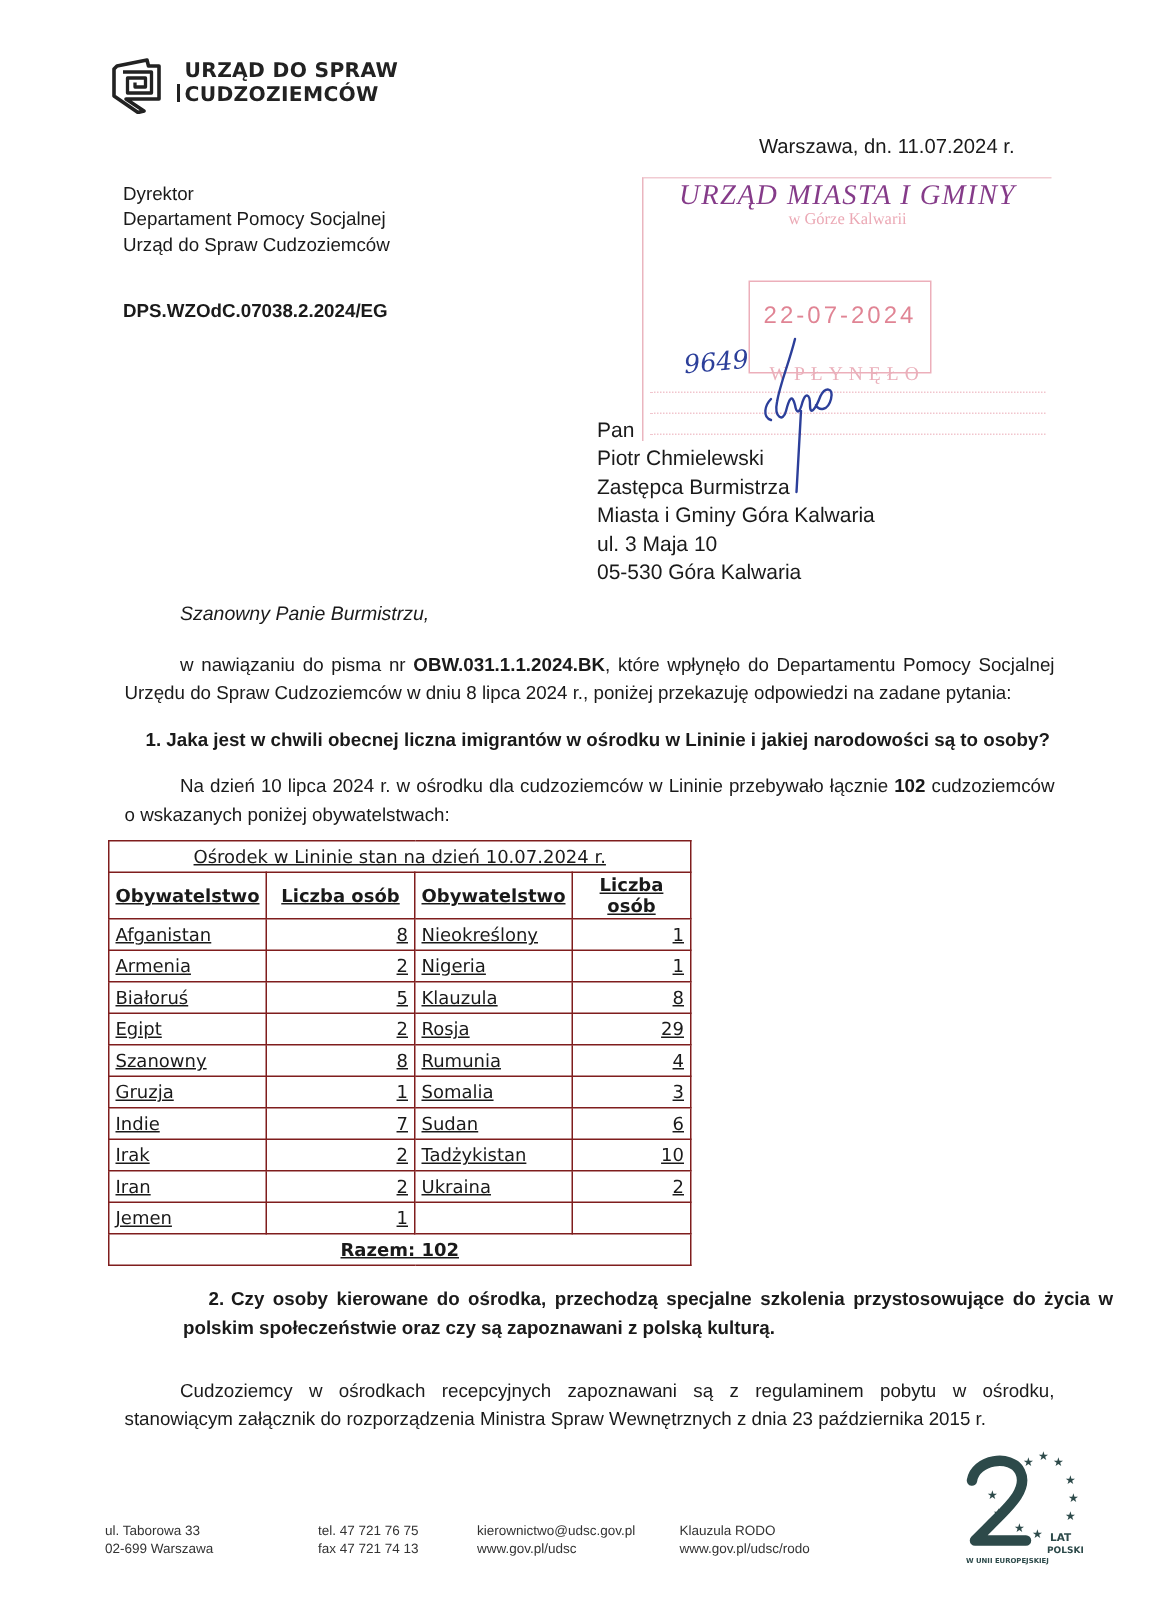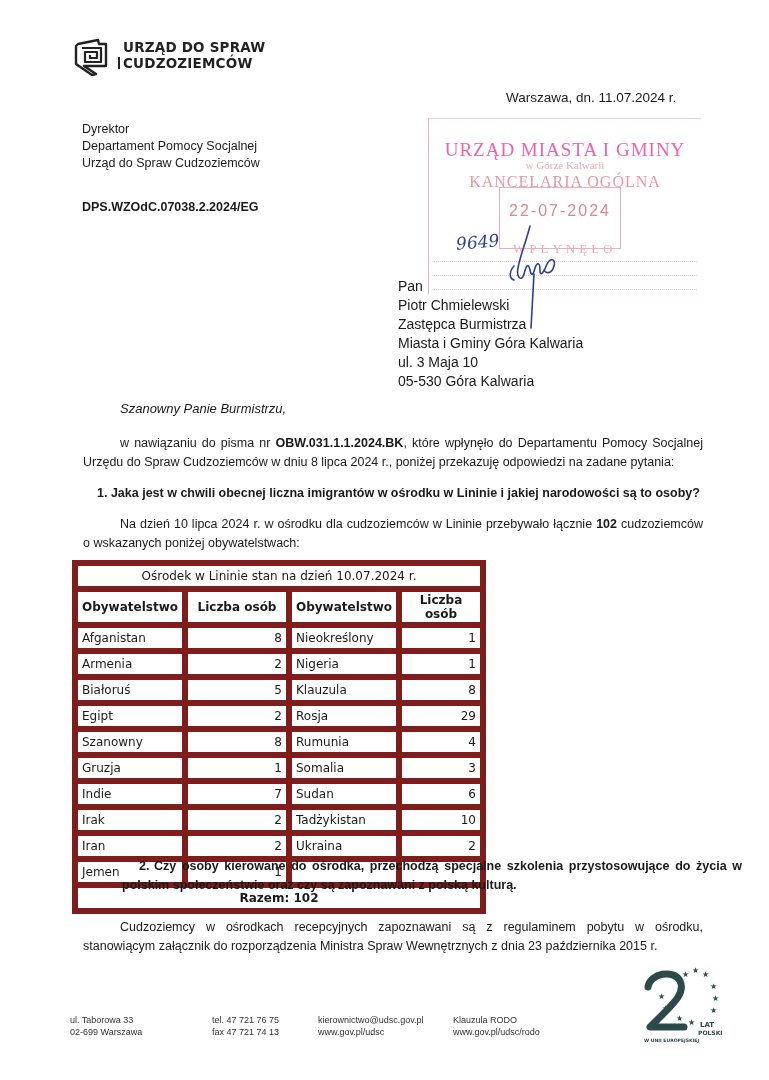--- a/index.html
+++ b/index.html
@@ -7,37 +7,37 @@
   .abs { position: absolute; }
   .logo { left: 72px; top: 34px; display: flex; align-items: center; }
   .logo svg { width: 40px; height: 42px; }
   .logo-text { margin-left: 6px; font-family: "DejaVu Sans", sans-serif; font-weight: bold; font-size: 13.5px; line-height: 16px; letter-spacing: 0.2px; color: #222; }
   .logo-text .bar { display: inline-block; width: 2px; height: 12px; background: #222; margin-right: 3px; vertical-align: -1px; }
   .date { left: 506px; top: 90px; font-size: 13.5px; }
   .sender { left: 82px; top: 121px; font-size: 12.5px; line-height: 17px; }
   .sender .b { font-weight: normal; }
   .ref { left: 82px; top: 200px; font-size: 12.5px; font-weight: bold; }
   .stamp { left: 428px; top: 118px; width: 272px; height: 175px; border-left: 1.5px solid #e7a9b4; border-top: 1.5px solid #efc3cb; color: #e28596; font-family: "Liberation Serif", serif; text-align: center; opacity: 0.85; }
-  .stamp .l1 { font-size: 19px; letter-spacing: 1px; margin-top: 20px; color: #ec4899; }
+  .stamp .l1 { font-size: 19px; letter-spacing: 1px; margin-top: 1px; color: #701a75; font-style: italic; }
   .stamp .l2 { font-size: 11px; margin-top: -2px; color: #e89aa8; }
   .stamp .l3 { font-size: 16px; letter-spacing: 1px; margin-top: 2px; }
   .stamp .datebox { position: absolute; left: 70px; top: 68px; width: 120px; height: 60px; border: 1.5px solid #e9a2af; }
   .stamp .datebox span { display: block; margin-top: 14px; font-family: "Liberation Sans", sans-serif; font-size: 16px; letter-spacing: 2px; color: #db6f82; }
   .stamp .wp { position: absolute; left: 84px; top: 122px; font-size: 13px; letter-spacing: 4px; color: #e7a2af; text-align: center; }
   .stamp .dots { position: absolute; left: 4px; width: 264px; border-bottom: 1px dotted #efbcc5; }
   .handnum { left: 456px; top: 232px; font-family: "DejaVu Serif", serif; font-style: italic; font-size: 17px; color: #2c3f9a; transform: rotate(-5deg); }
   .sig { left: 500px; top: 222px; }
   .recipient { left: 398px; top: 277px; font-size: 14px; line-height: 19px; }
   .salut { left: 120px; top: 401px; font-size: 13px; font-style: italic; }
   .para { left: 83px; width: 620px; font-size: 12.5px; line-height: 19px; text-align: justify; }
   .p1 { top: 434px; text-indent: 37px; }
   .q1 { left: 97px; top: 486px; font-size: 12.5px; font-weight: bold; }
   .p2 { top: 515px; text-indent: 37px; }
   table.nat { position: absolute; left: 72px; top: 560px; border-collapse: collapse; font-family: "DejaVu Sans", sans-serif; font-size: 12px; color: #1a1a1a; }
-  table.nat td, table.nat th { border: 6px solid #7f1d1d; padding: 1px 4px; height: 18px; }
+  table.nat td, table.nat th { border: 1px solid #7f1d1d; padding: 1px 4px; height: 18px; text-decoration: underline; }
   table.nat th { font-weight: bold; }
   table.nat .cap td { text-align: center; font-weight: normal; }
   table.nat .num { text-align: right; }
   table.nat .total td { text-align: center; font-weight: bold; }
   .q2 { top: 857px; font-weight: bold; font-size: 12.5px; line-height: 19px; margin-left: 39px; }
   .q2 .n { display: inline-block; width: 32px; padding-left: 17px; box-sizing: border-box; }
   .p3 { top: 918px; text-indent: 37px; }
   .footer { top: 1014px; font-size: 9px; line-height: 12px; color: #333; }
   .f1 { left: 70px; } .f2 { left: 196px; margin-left: 16px; } .f3 { left: 318px; } .f4 { left: 453px; }
   .badge { left: 640px; top: 965px; width: 90px; height: 80px; }
@@ -61,21 +61,20 @@
 <div class="abs sender">
   <div>Dyrektor</div>
   <div>Departament Pomocy Socjalnej</div>
   <div class="b">Urząd do Spraw Cudzoziemców</div>
 </div>
 <div class="abs ref">DPS.WZOdC.07038.2.2024/EG</div>
 
 <div class="abs stamp">
   <div class="l1">URZĄD MIASTA I GMINY</div>
   <div class="l2">w Górze Kalwarii</div>
-  <div class="l3">KANCELARIA OGÓLNA</div>
   <div class="datebox">
     <span>22-07-2024</span>
   </div>
   <div class="wp">WPŁYNĘŁO</div>
   <div class="dots" style="top:142px"></div>
   <div class="dots" style="top:156px"></div>
   <div class="dots" style="top:170px"></div>
 </div>
 <div class="abs handnum">9649</div>
 <svg class="abs sig" width="70" height="110" viewBox="0 0 70 110">

